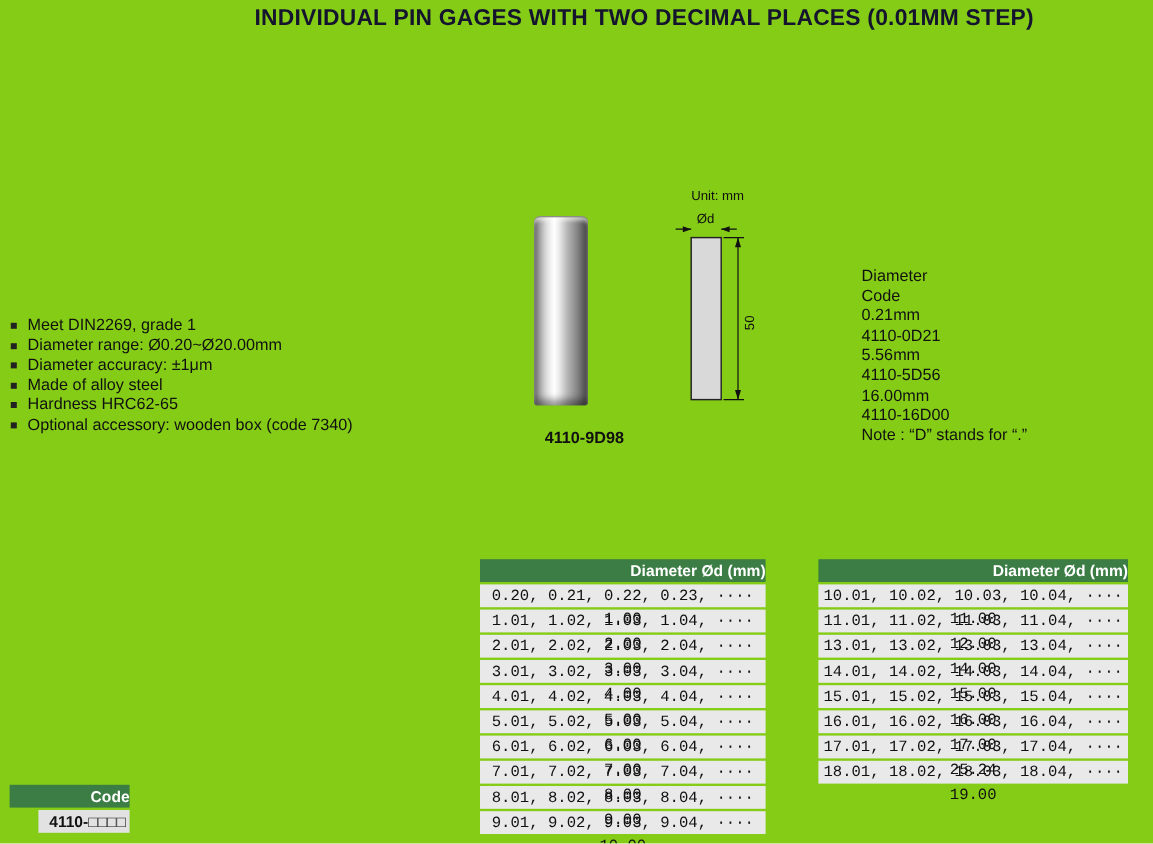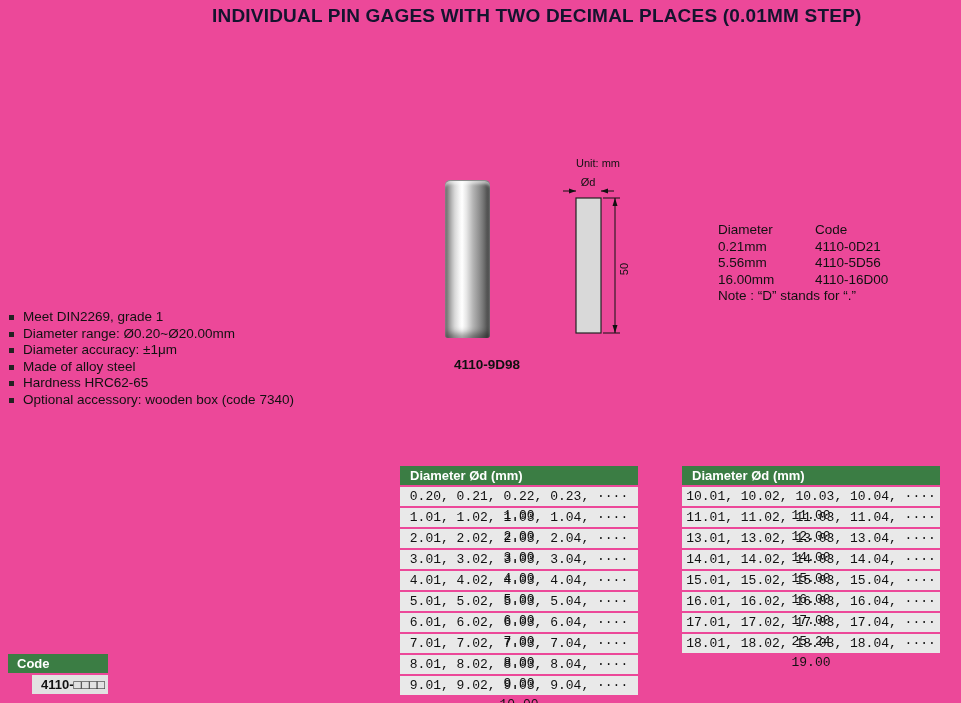--- a/index.html
+++ b/index.html
@@ -1,26 +1,26 @@
 <!DOCTYPE html>
 <html style="--header-green: #3b7d44; --row-gray: #e9e9e9; --code-row-gray: #e2e2e2; --title-color: #14142e;"><head>
 <meta charset="utf-8">
 <style>
   * { margin:0; padding:0; box-sizing:border-box; }
   html,body { background:#ffffff; }
   .page {
-    position:relative; width:961px; height:703px; background:#ec4899;
+    position:relative; width:961px; height:703px; background:#84cc16;
     font-family:"Liberation Sans", sans-serif; color:#111; overflow:hidden;
   }
   .title {
     position:absolute; top:5px; left:212px; font-size:19px; font-weight:bold;
     color:var(--title-color,#14142e); white-space:nowrap; letter-spacing:0.2px;
   }
   
-  .features { position:absolute; left:8px; top:263px; list-style:none; font-size:13.5px;margin-top:46px; }
+  .features { position:absolute; left:8px; top:263px; list-style:none; font-size:13.5px; }
   .features li { position:relative; padding-left:15px; line-height:16.6px; }
   .bullet { position:absolute; left:1px; top:6px; width:5px; height:5px; background:#222; }
   .features b { font-weight:normal; }
   
   .pin {
     position:absolute; left:445px; top:180px; width:45px; height:158px;
     border-radius:5px 5px 3px 3px;
     background:linear-gradient(to right,#6e6e6e 0%,#9a9a9a 8%,#d9d9d9 22%,#f4f4f4 32%,#ffffff 38%,#e6e6e6 48%,#b5b5b5 62%,#8a8a8a 78%,#5f5f5f 92%,#4a4a4a 100%);
     box-shadow:inset 0 3px 3px rgba(255,255,255,.55), inset 0 -5px 6px rgba(0,0,0,.4);
     border-top:1px solid #8d8d8d;
@@ -28,29 +28,29 @@
   .pin-label { position:absolute; left:416px; top:357px; width:104px; text-align:right; font-weight:bold; font-size:13.5px; }
   
   .drawing { position:absolute; left:558px; top:153px; }
   .drawing text { font-family:"Liberation Sans", sans-serif; font-size:11px; fill:#111; }
   .drawing line { stroke:#111; stroke-width:1; }
   .drawing polygon { fill:#111; }
   .drawing rect { fill:#d9d9d9; stroke:#222; stroke-width:1.2; }
   
   .ordering { position:absolute; left:718px; top:222px; width:235px; font-size:13.5px; line-height:16.6px; }
   .ord-title { font-weight:bold; }
-  .ord-row { display:flex; }
+  .ord-row { display:flex;flex-direction:column; }
   .ord-d { width:97px; }
   
   .gtable { position:absolute; }
   .t-left  { left:400px; top:466px; width:238px; }
   .t-right { left:682px; top:466px; width:258px; }
   .gt-header {
     background:var(--header-green,#3b7d44); color:#fff; font-weight:bold; font-size:13px;
-    height:19px; line-height:19px; padding-left:10px; margin-bottom:2px;
+    height:19px; line-height:19px; padding-left:10px; margin-bottom:2px;text-align:right;
   }
   .gt-row {
     background:var(--row-gray,#e9e9e9); height:19px; line-height:19px; margin-bottom:2px;
     text-align:center; font-size:13px; color:#111;font-family:Liberation Mono, monospace;
   }
   
   .code-table { left:8px; top:654px; width:100px; position:absolute; }
   .code-table .gt-header { padding-left:9px; }
   .code-row {
     background:var(--code-row-gray,#e2e2e2); height:19px; line-height:19px;

